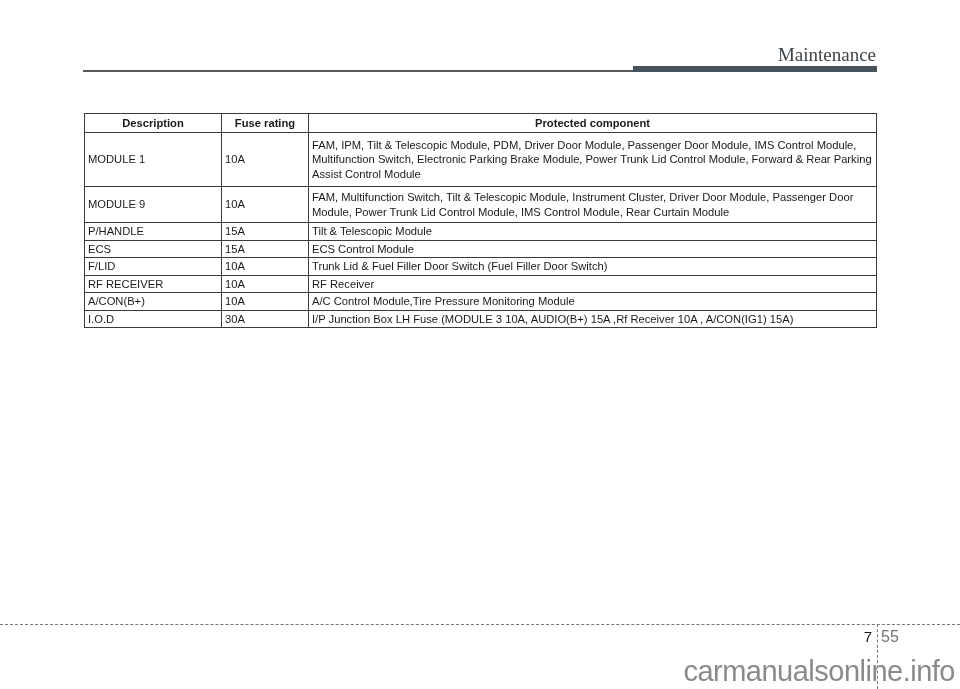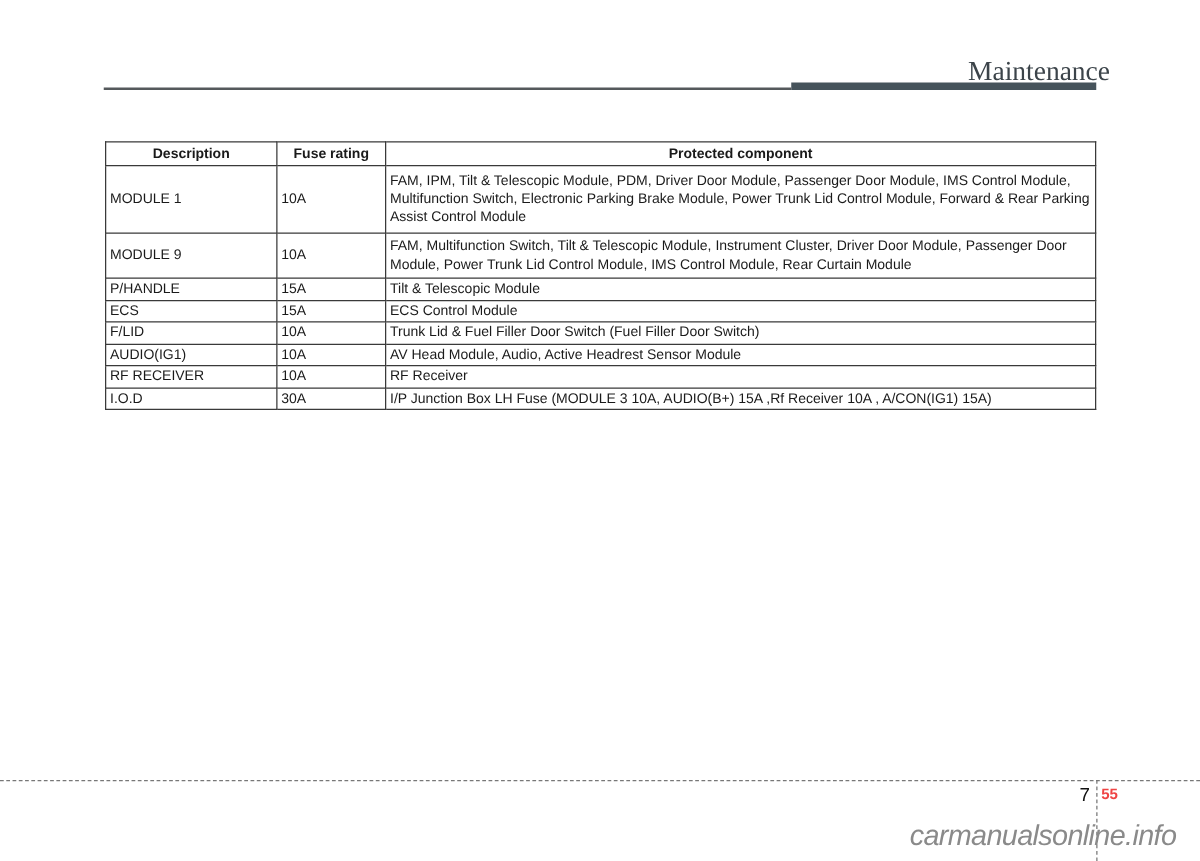--- a/index.html
+++ b/index.html
@@ -1,22 +1,22 @@
 <!DOCTYPE html>
 <html><head>
 <meta charset="utf-8">
 <style>
   html, body { margin: 0; padding: 0; }
   body {
     width: 960px; height: 689px; position: relative; overflow: hidden;
     background: #ffffff; font-family: "Liberation Sans", sans-serif; color: #1a1a1a;
   }
   .section-title {
-    position: absolute; right: 72px; top: 44px;
-    font-family: "Liberation Serif", serif; font-size: 22px; color: #3c444a;
+    position: absolute; right: 84px; top: 44px;
+    font-family: "Liberation Serif", serif; font-size: 19px; color: #3c444a;
   }
   .rule-thin {
     position: absolute; left: 83px; top: 70px; width: 550px; height: 2px; background: #55595c;
   }
   .rule-thick {
     position: absolute; left: 633px; top: 66px; width: 244px; height: 6px; background: #46535b;
   }
   table.fuse {
     position: absolute; left: 84px; top: 113px; width: 793px;
     border-collapse: collapse; font-size: 11.2px; line-height: 14.5px;
@@ -33,26 +33,25 @@
     border-top: 1px dashed #777;
   }
   .footer-vrule {
     position: absolute; left: 877px; top: 624px; height: 65px; width: 0;
     border-left: 1px dashed #777;
   }
   .page-chapter {
     position: absolute; right: 88px; top: 628px; font-size: 15px; color: #111;
   }
   .page-number {
-    position: absolute; left: 881px; top: 628px; font-size: 12px; color: #ef4444; font-weight: bold;
+    position: absolute; left: 881px; top: 628px; font-size: 16px; color: #737373;
   }
   .watermark {
-    position: absolute; right: 19px; top: 655px; font-size: 23px; color: #8a8a8a;
+    position: absolute; right: 5px; top: 655px; font-size: 29px; color: #8a8a8a;
     letter-spacing: -0.5px;
-    font-style: italic;
   }
 </style>
 </head>
 <body>
 
 <div class="section-title">Maintenance</div>
 <div class="rule-thin"></div>
 <div class="rule-thick"></div>
 
 <table class="fuse">
@@ -83,28 +82,28 @@
       <td class="desc">ECS</td>
       <td class="rating">15A</td>
       <td>ECS Control Module</td>
     </tr>
     <tr>
       <td class="desc">F/LID</td>
       <td class="rating">10A</td>
       <td>Trunk Lid &amp; Fuel Filler Door Switch (Fuel Filler Door Switch)</td>
     </tr>
     <tr>
-      <td class="desc">AUDIO(IG1)</td>
-      <td class="rating">10A</td>
-      <td>AV Head Module, Audio, Active Headrest Sensor Module</td>
-    </tr>
-    <tr>
       <td class="desc">RF RECEIVER</td>
       <td class="rating">10A</td>
       <td>RF Receiver</td>
+    </tr>
+    <tr>
+      <td class="desc">A/CON(B+)</td>
+      <td class="rating">10A</td>
+      <td>A/C Control Module,Tire Pressure Monitoring Module</td>
     </tr>
     <tr>
       <td class="desc">I.O.D</td>
       <td class="rating">30A</td>
       <td>I/P Junction Box LH Fuse (MODULE 3 10A, AUDIO(B+) 15A ,Rf Receiver 10A , A/CON(IG1) 15A)</td>
     </tr>
   </tbody>
 </table>
 
 <div class="footer-rule"></div>

